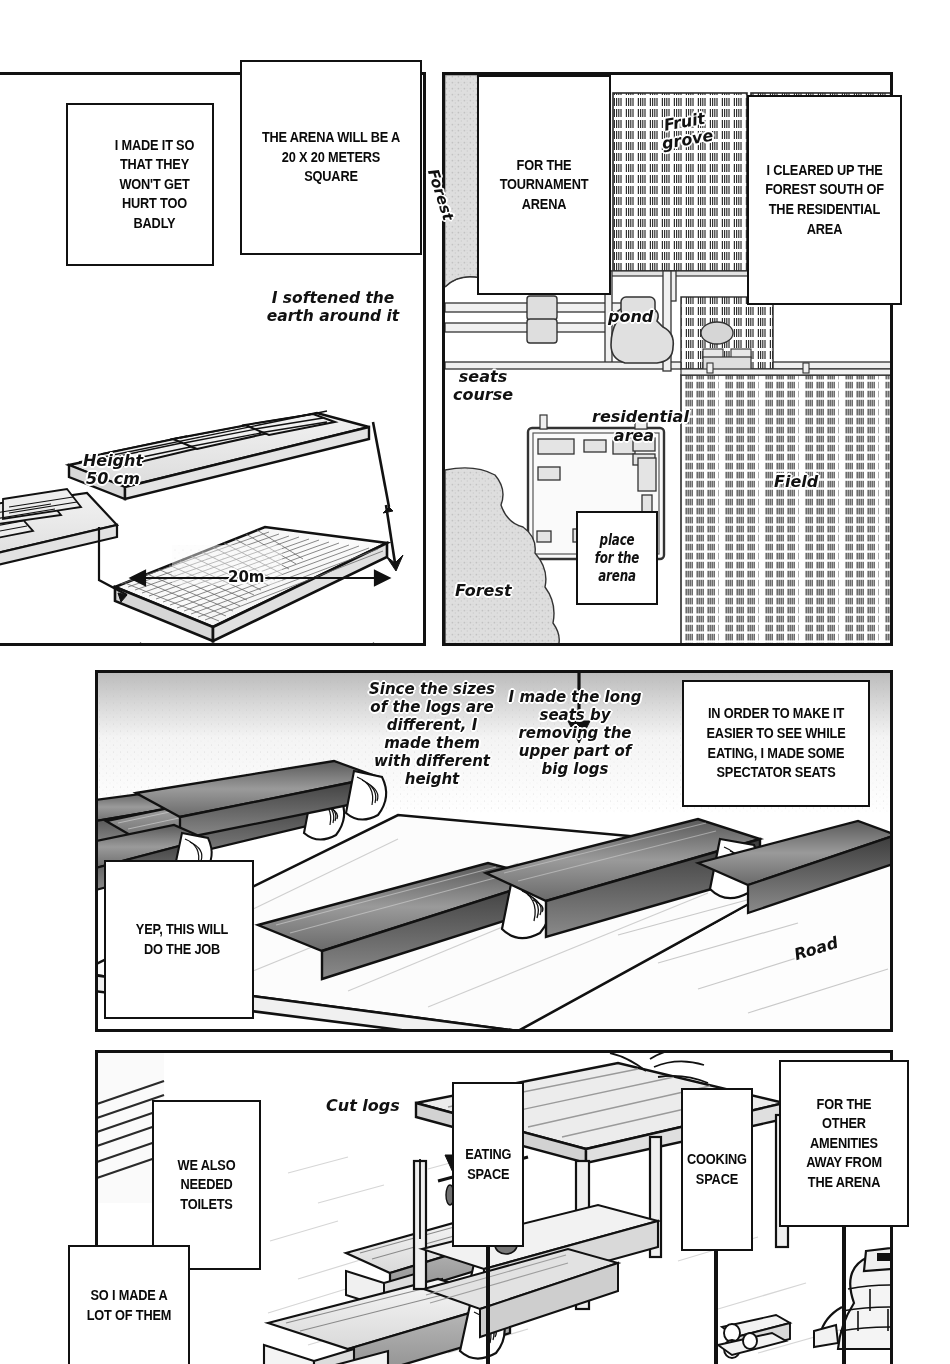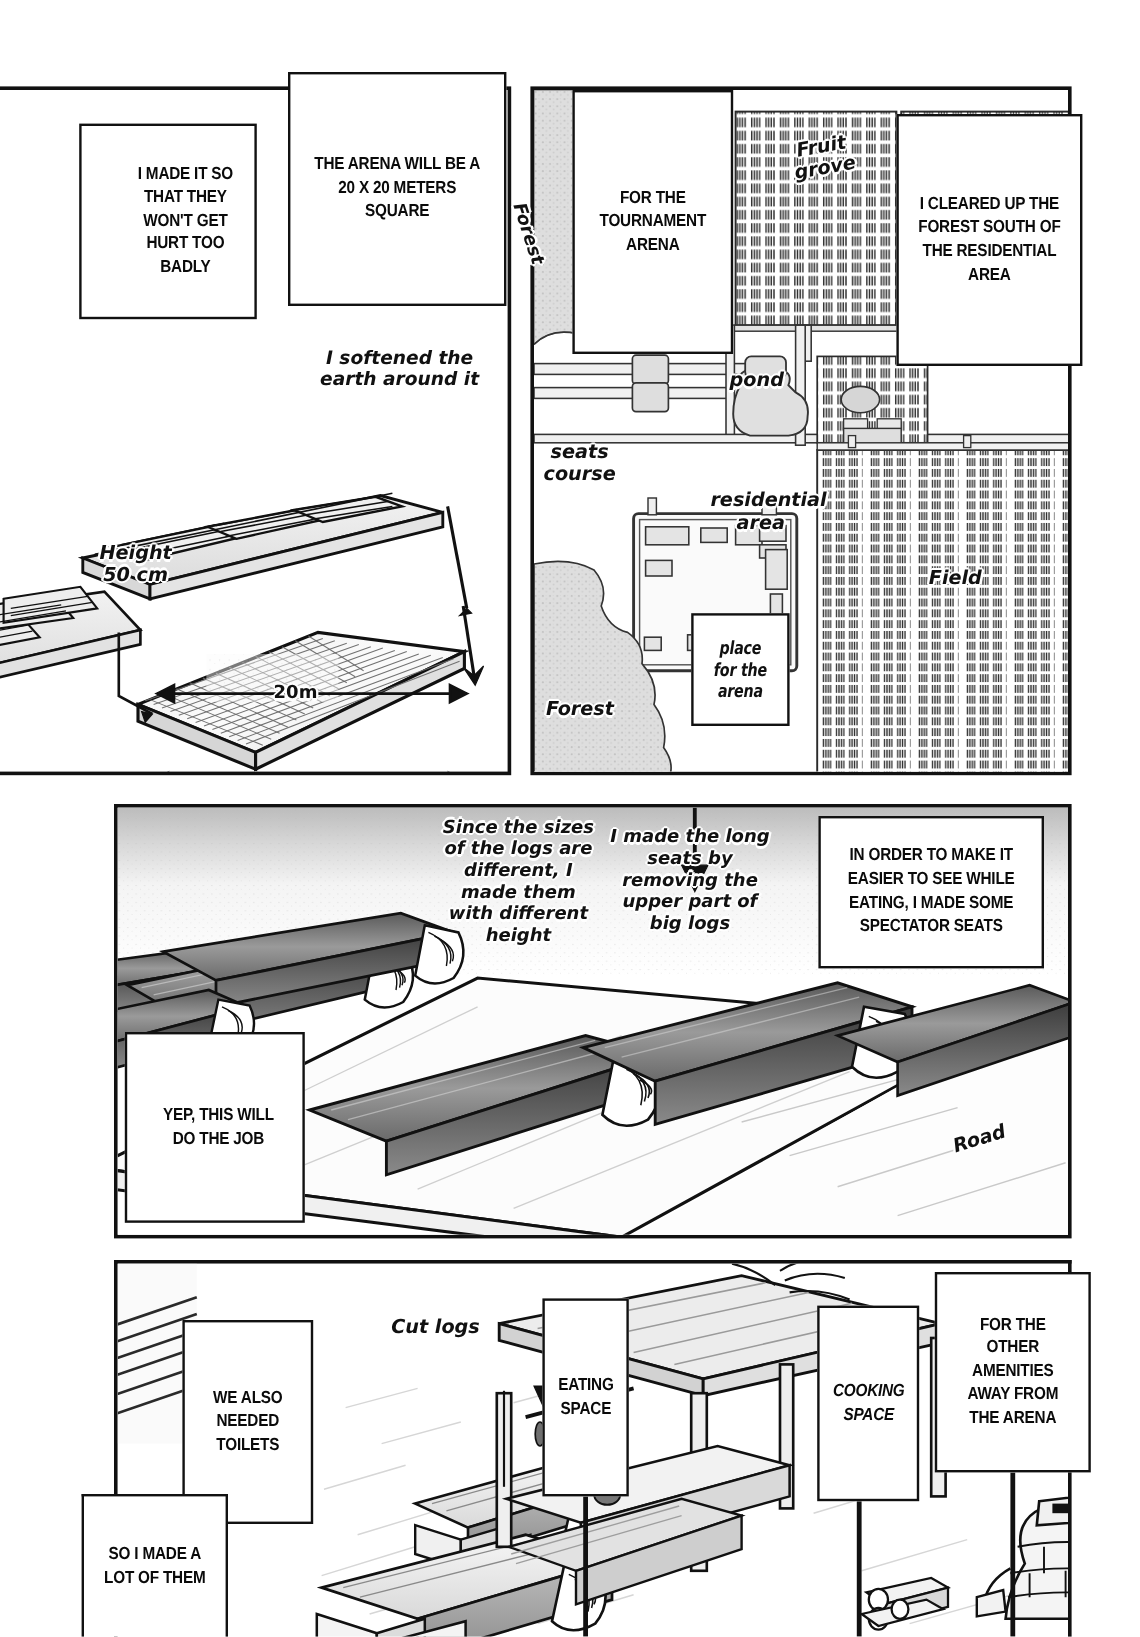--- a/index.html
+++ b/index.html
@@ -758,21 +758,21 @@
   </div>
 
   <div class="hand" style="left:326px; top:1097px; font-size:16px;">
     <span>Cut logs</span>
   </div>
 
   <div class="cap" style="left:452px; top:1082px; width:72px; height:165px; font-size:14.5px;">
     <span>EATING SPACE</span>
   </div>
 
-  <div class="cap" style="left:681px; top:1088px; width:85px; height:163px; font-size:14.5px;font-style:italic;">
+  <div class="cap" style="left:681px; top:1088px; width:72px; height:163px; font-size:14.5px;">
     <span>COOKING SPACE</span>
   </div>
 
   <div class="cap" style="left:779px; top:1060px; width:130px; height:167px; font-size:14.5px;">
     <span>FOR THE OTHER AMENITIES AWAY FROM THE ARENA</span>
   </div>
 
   <svg class="sv" style="left:0; top:0; width:950px; height:1364px; z-index:39; pointer-events:none;">
     <g stroke="#111" stroke-width="4" fill="none">
       <path d="M 488 1247 L 488 1364"></path>

